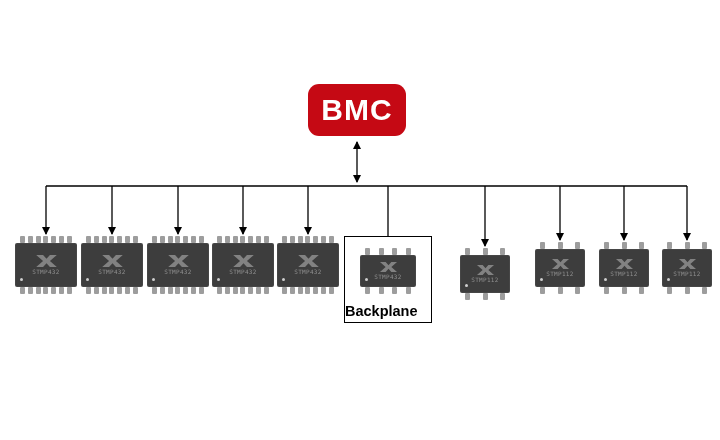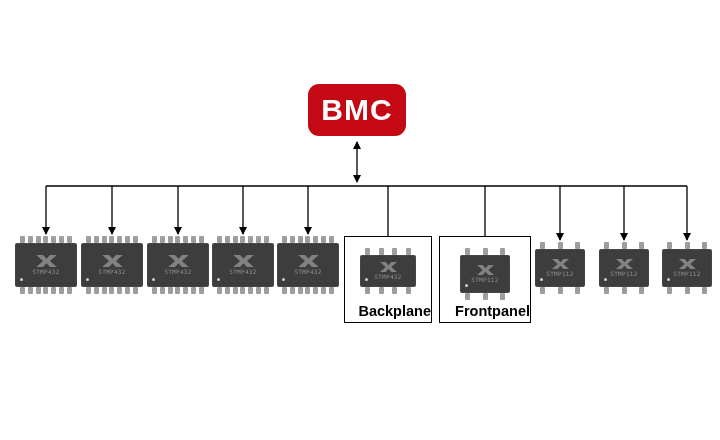--- a/index.html
+++ b/index.html
@@ -19,21 +19,21 @@
   }
   .bmc span { color:#fff; font-weight:bold; font-size:30px; letter-spacing:1px; }
 
   .group-box {
     position:absolute; top:236px; height:87px;
     border:1.6px solid #000; background:#fff; z-index:1;
   }
   #box-backplane { left:344px; width:88px; }
   #box-frontpanel { left:439px; width:92px; }
   .group-label {
-    position:absolute; bottom:3px; left:0; right:0; text-align:right;
+    position:absolute; bottom:3px; left:0; right:0; text-align:left;
     font-weight:bold; font-size:14.5px; color:#000;
   }
 
   .chip { position:absolute; display:flex; flex-direction:column; z-index:2; }
   .pins { display:flex; justify-content:space-between; padding:0 5px; height:7px; flex:0 0 7px; }
   .pin  { width:5px; height:7px; background:var(--chip-pin,#9d9d9d); border-radius:1px; }
   .body {
     flex:1; background:var(--chip-body,#3d3d3d); border-radius:2px; position:relative;
     display:flex; flex-direction:column; align-items:center; justify-content:center; gap:1px;
     box-shadow: inset 0 0 0 1px rgba(255,255,255,0.05);
@@ -74,23 +74,20 @@
       </g>
   </svg>
 
   <div class="bmc">
     <span>BMC</span>
   </div>
 
   <div class="group-box" id="box-backplane">
     <span class="group-label">Backplane</span>
   </div>
-  <div class="group-box" id="box-frontpanel">
-    <span class="group-label">Frontpanel</span>
-  </div>
 
   <div id="chips">
       <div class="chip" style="left: 15px; top: 236px; width: 62px; height: 58px;">
       <div class="pins top">
           <span class="pin"></span>
           <span class="pin"></span>
           <span class="pin"></span>
           <span class="pin"></span>
           <span class="pin"></span>
           <span class="pin"></span>

